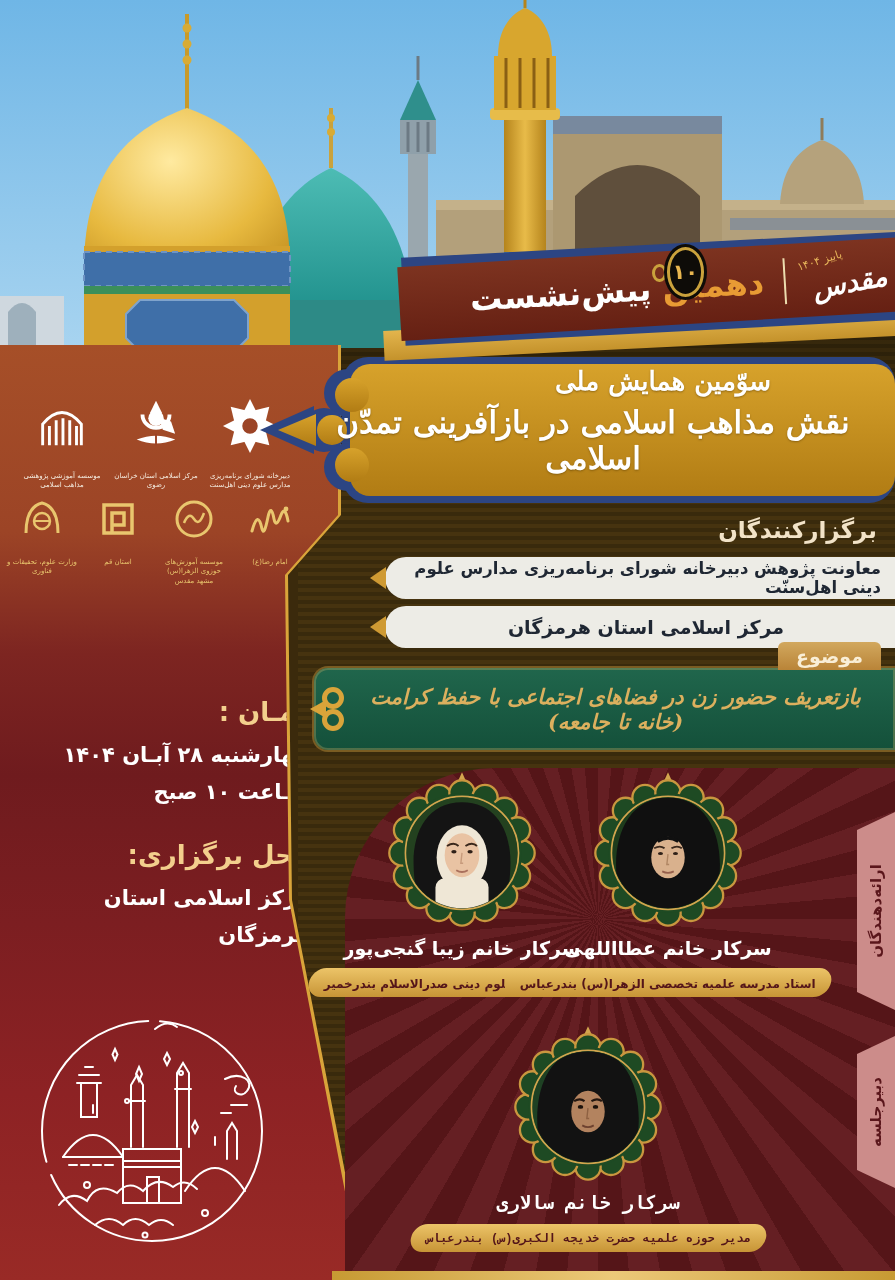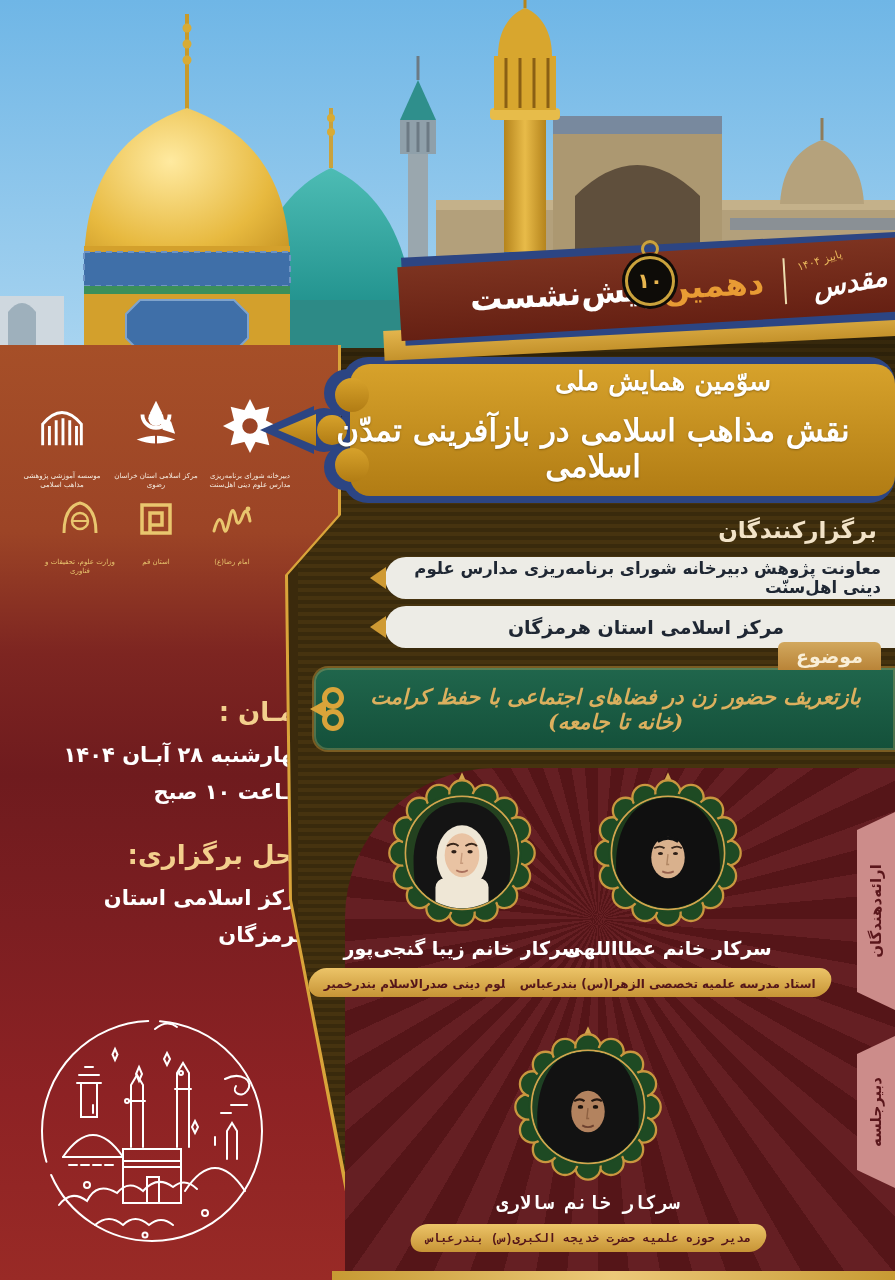--- a/index.html
+++ b/index.html
@@ -29,22 +29,22 @@
     padding:0 26px;gap:20px;}
   .city-block{position:relative;color:#fff;padding-left:6px;}
   .city-cal{font-family:"DejaVu Serif","Liberation Serif",serif;
     font-size:27px;font-weight:bold;font-style:italic;display:inline-block;
     transform:rotate(-7deg);}
   .season{position:absolute;top:-10px;left:-8px;color:#e8b65a;font-size:11px;
     transform:rotate(-14deg);white-space:nowrap;}
   .band-divider{width:2px;height:46px;background:#ecdcae;}
   .session-title{font-size:32px;font-weight:bold;color:#fff;white-space:nowrap;letter-spacing:-1px;}
   .session-title .hl{color:#e89b34;}
-  .badge{position:absolute;left:624px;top:240px;width:52px;height:66px;z-index:6;
-    display:flex;flex-direction:column;align-items:center;text-align:center;}
+  .badge{position:absolute;left:652px;top:240px;width:52px;height:66px;z-index:6;
+    display:flex;flex-direction:row;align-items:center;text-align:center;}
   .badge-ring{width:12px;height:12px;border:3px solid #caa23c;border-radius:50%;}
   .badge-circle{width:44px;height:44px;margin-top:-2px;border-radius:50%;
     background:#0e0c08;border:3px solid #caa23c;box-shadow:0 0 0 3px #0e0c08;
     display:flex;align-items:center;justify-content:center;
     color:#e8b64f;font-size:21px;font-weight:bold;}
   
   .sidebar-edge{position:absolute;left:0;top:345px;width:370px;height:935px;z-index:3;
     background:#d9a43a;
     clip-path:polygon(0 0,341px 0,341px 170px,288px 230px,292px 555px,366px 935px,0 935px);}
   .sidebar{position:absolute;left:0;top:345px;width:370px;height:935px;z-index:3;
@@ -62,21 +62,21 @@
   .sched-venue{top:495px;}
   .sched h3{margin:0 0 10px 0;font-size:26px;color:#f3cf8d;font-weight:bold;}
   .sched p{margin:0;font-size:21px;line-height:1.75;color:#fff;font-weight:bold;}
   .illus{position:absolute;left:35px;top:664px;width:235px;height:245px;}
   
   .cartouche{position:absolute;left:256px;top:350px;width:639px;height:160px;z-index:4;}
   .title-text{position:absolute;left:310px;top:366px;width:566px;z-index:5;
     text-align:center;color:#fff;
     font-family:"DejaVu Serif","Liberation Serif",serif;font-weight:bold;}
   .title-line1{font-size:26px;transform:translateX(70px);text-shadow:0 1px 2px rgba(90,60,0,.5);}
-  .title-line2{font-size:31px;margin-top:16px;text-shadow:0 1px 2px rgba(90,60,0,.5);}
+  .title-line2{font-size:31px;margin-top:8px;text-shadow:0 1px 2px rgba(90,60,0,.5);}
   
   .org-heading{position:absolute;right:18px;top:517px;z-index:4;
     color:#f2e3c8;font-size:23px;font-weight:bold;}
   .org-bar{position:absolute;left:385px;right:0;height:42px;z-index:4;
     background:#edece6;border-radius:21px 0 0 21px;
     display:flex;align-items:center;justify-content:center;
     color:#1f2733;font-weight:bold;padding:0 14px 0 26px;}
   .org-bar::before{content:"";position:absolute;left:-15px;top:50%;transform:translateY(-50%);
     border-top:11px solid transparent;border-bottom:11px solid transparent;
     border-right:16px solid #cf9a33;}
@@ -321,20 +321,27 @@
         </svg>
         <div class="logo-cap" dir="rtl">وزارت علوم، تحقیقات و فناوری</div>
       </div>
       <div class="logo-item">
         <svg width="44" height="44" viewBox="0 0 44 44">
           <path d="M8 8 h28 v28 h-20 v-8 h12 v-12 h-12 v20 h-8 Z" fill="none" stroke="#e9c66e" stroke-width="3.5"></path>
         </svg>
         <div class="logo-cap" dir="rtl">استان قم</div>
       </div>
       <div class="logo-item">
+        <svg width="44" height="44" viewBox="0 0 44 44">
+          <circle cx="22" cy="22" r="17" fill="none" stroke="#e9c66e" stroke-width="3"></circle>
+          <path d="M12 26 q5 -12 10 -4 q5 8 10 -6" fill="none" stroke="#e9c66e" stroke-width="2.5"></path>
+        </svg>
+        <div class="logo-cap" dir="rtl">موسسه آموزش‌های حوزوی الزهرا(س) مشهد مقدس</div>
+      </div>
+      <div class="logo-item">
         <svg width="48" height="44" viewBox="0 0 48 44">
           <path d="M6 34 q6 -22 10 -2 q2 8 6 -12 q3 -14 6 2 q2 10 7 -4 q4 -10 7 6" fill="none" stroke="#e9c66e" stroke-width="3" stroke-linecap="round"></path>
           <circle cx="40" cy="12" r="2.4" fill="#e9c66e"></circle>
         </svg>
         <div class="logo-cap" dir="rtl">امام رضا(ع)</div>
       </div>
     </div>
 
     <div class="sched sched-time" style="top:352px">
       <h3 dir="rtl">زمـان :</h3>

